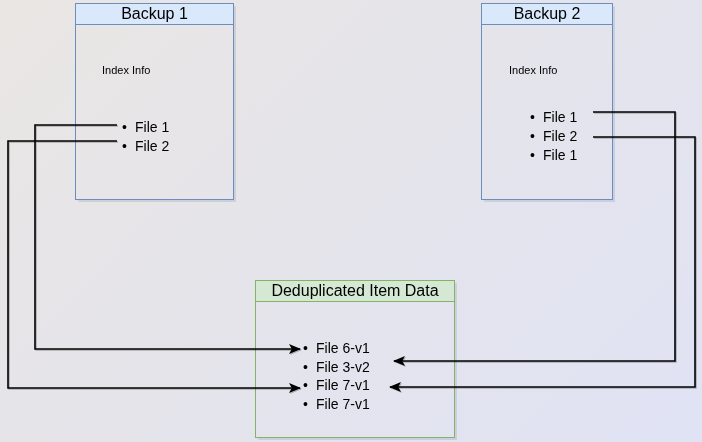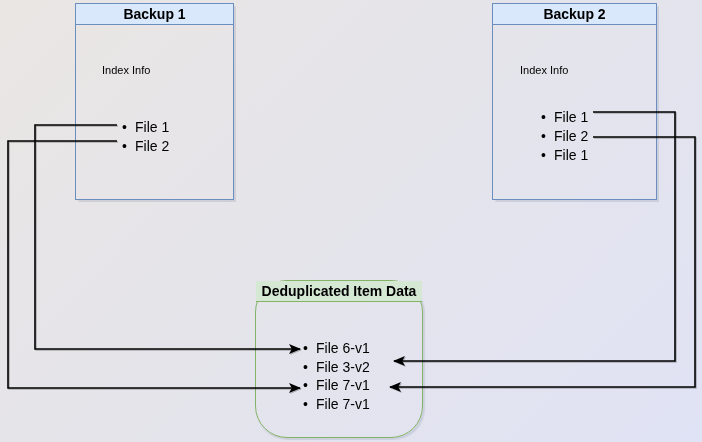--- a/index.html
+++ b/index.html
@@ -25,32 +25,32 @@
     border: 1.5px solid;
     background: transparent;
     box-shadow: 1.5px 1.5px 1px rgba(100, 110, 140, 0.18);
   }
   .box-header {
     box-sizing: border-box;
     height: 21px;
     display: flex;
     align-items: center;
     justify-content: center;
-    font-size: 14px;
-    font-weight: bold;
+    font-size: 16px;
+    font-weight: normal;
     border-bottom: 1.5px solid;
   }
   .box.blue { border-color: #6c8ebf; }
   .box.blue .box-header { background: #dae8fc; border-bottom-color: #6c8ebf; }
   .box.green { border-color: #82b366; }
   .box.green .box-header { background: #d5e8d4; border-bottom-color: #82b366; }
 
   #backup1 { left: 75px;  top: 3px;   width: 159px; height: 197px; }
-  #backup2 { left: 492px; top: 3px;   width: 165px; height: 197px; }
-  #dedup   { left: 255px; top: 280px; width: 168px; height: 158px; border-radius: 32px; }
+  #backup2 { left: 481px; top: 3px;   width: 132px; height: 197px; }
+  #dedup   { left: 255px; top: 280px; width: 200px; height: 158px; }
 
   .section-label {
     position: absolute;
     font-size: 11px;
     line-height: 18px;
     white-space: nowrap;
   }
   #backup1 .section-label { left: 26px; top: 57px; }
   #backup2 .section-label { left: 27px; top: 57px; }
 

